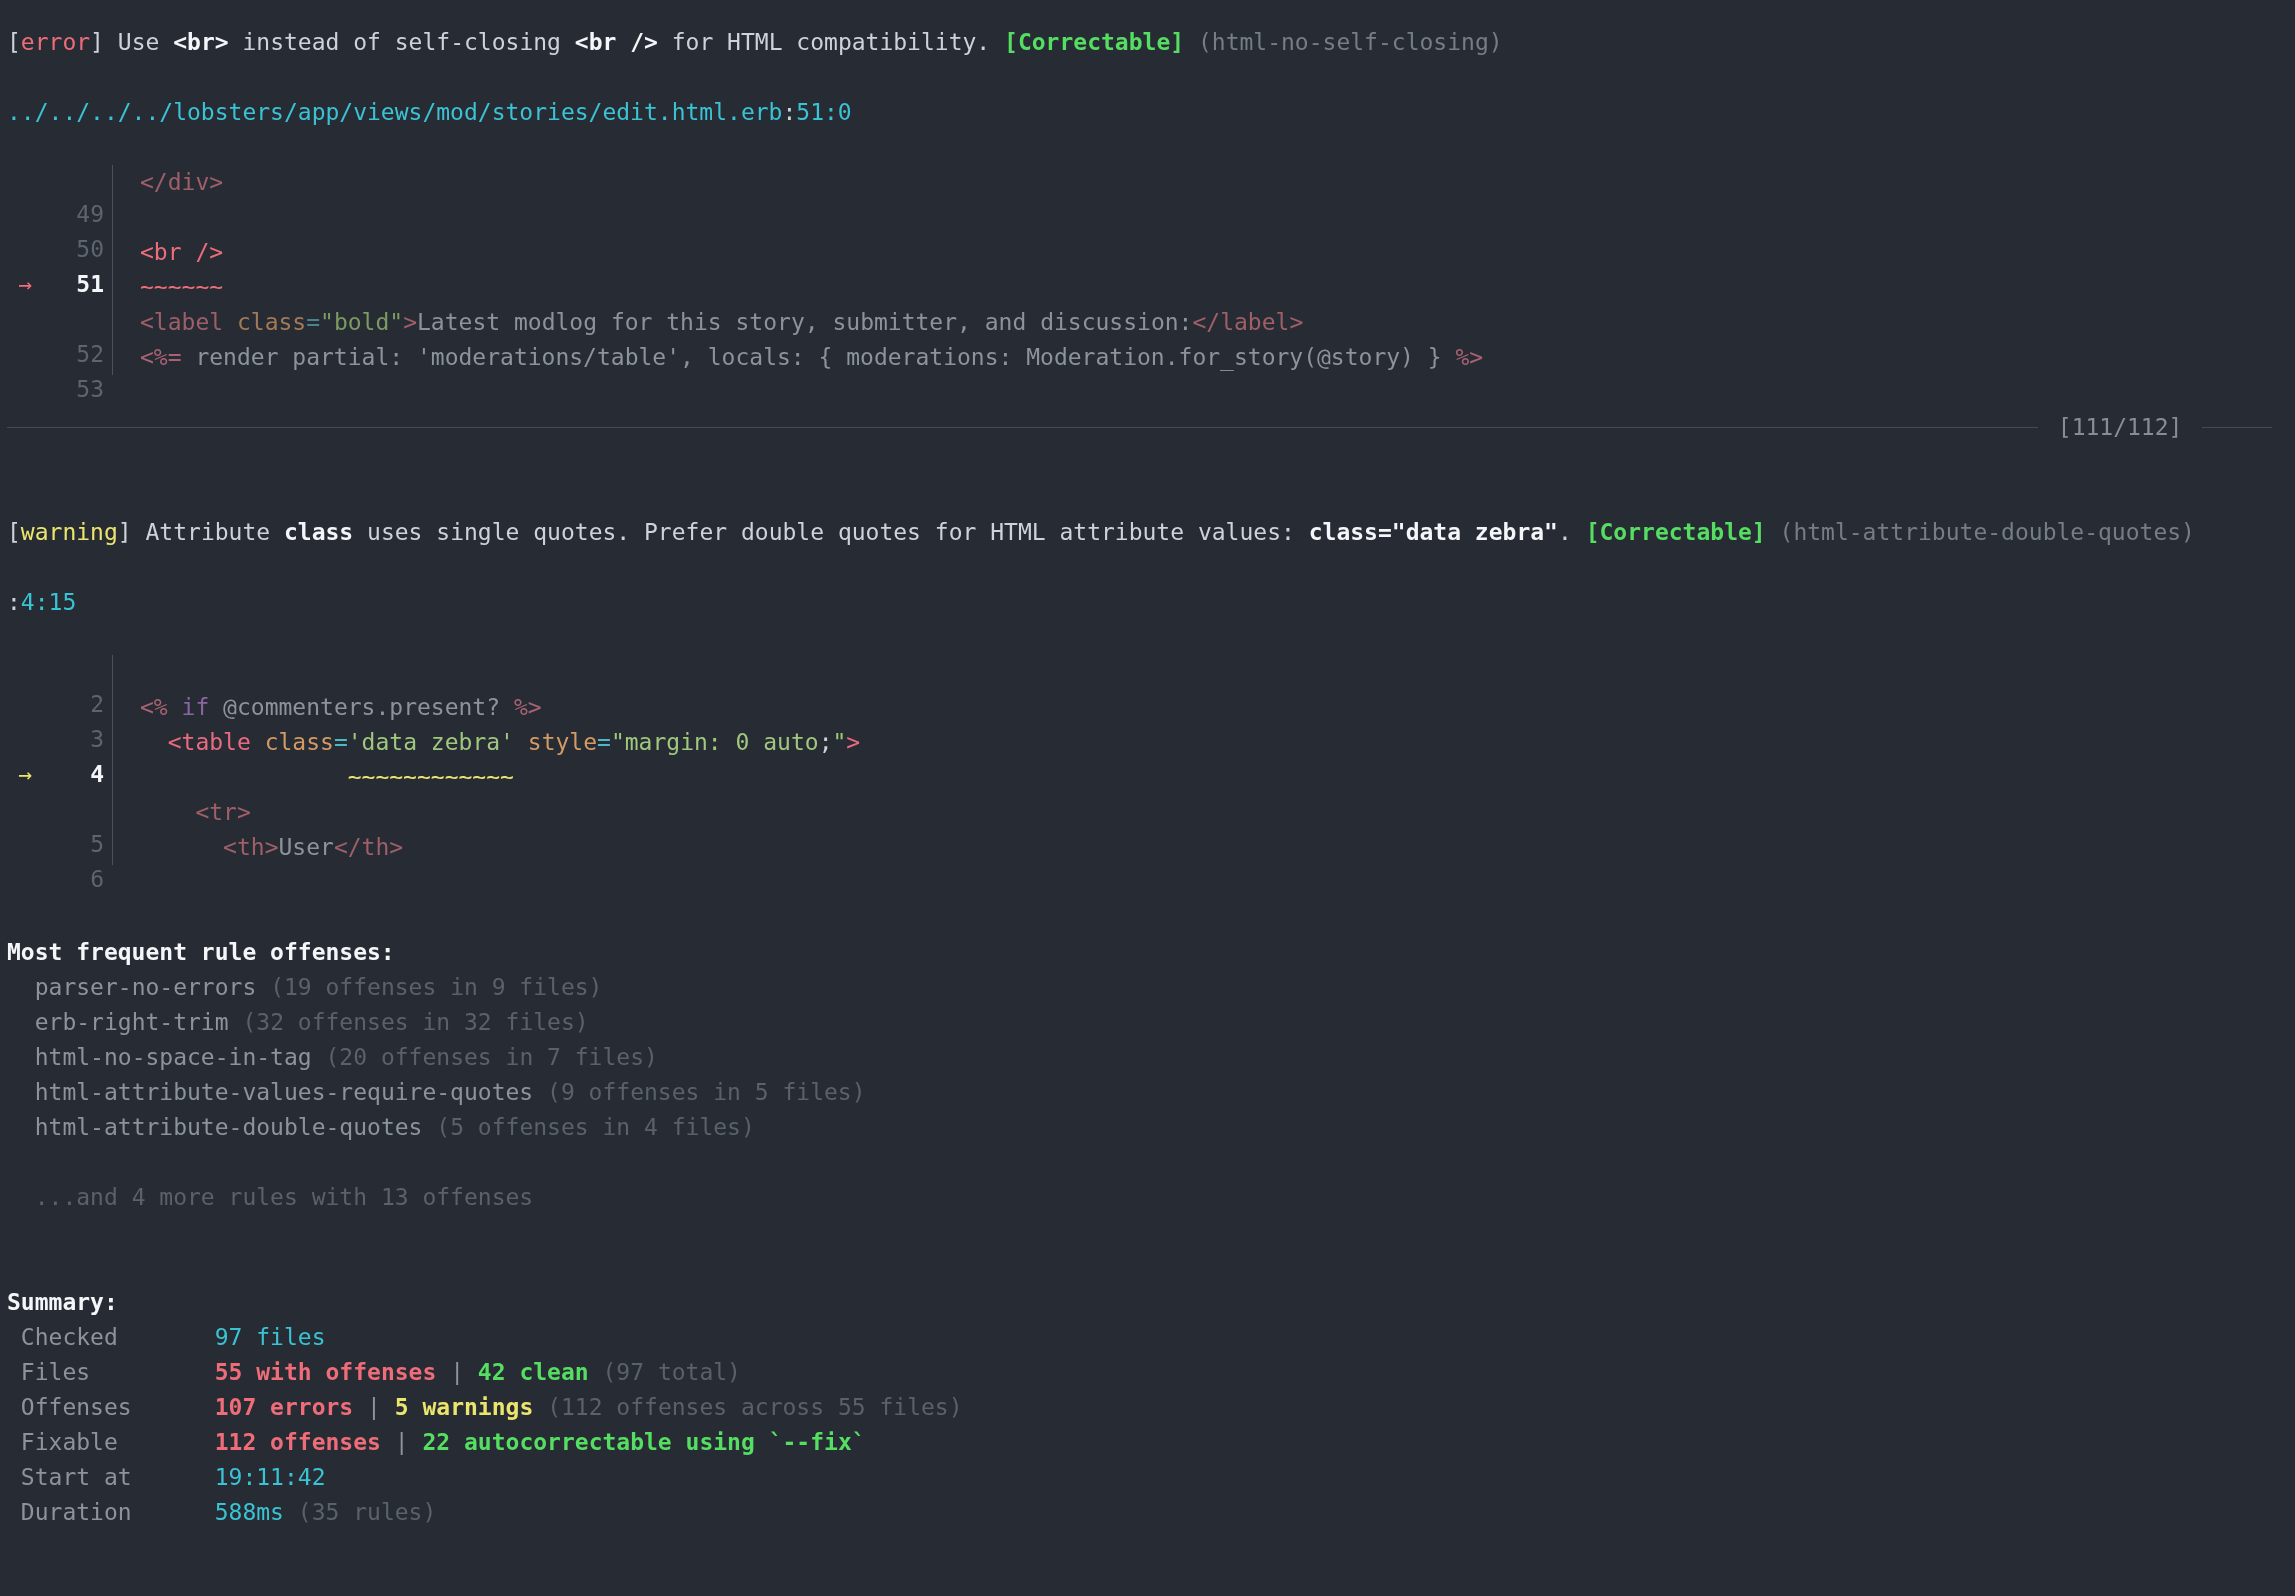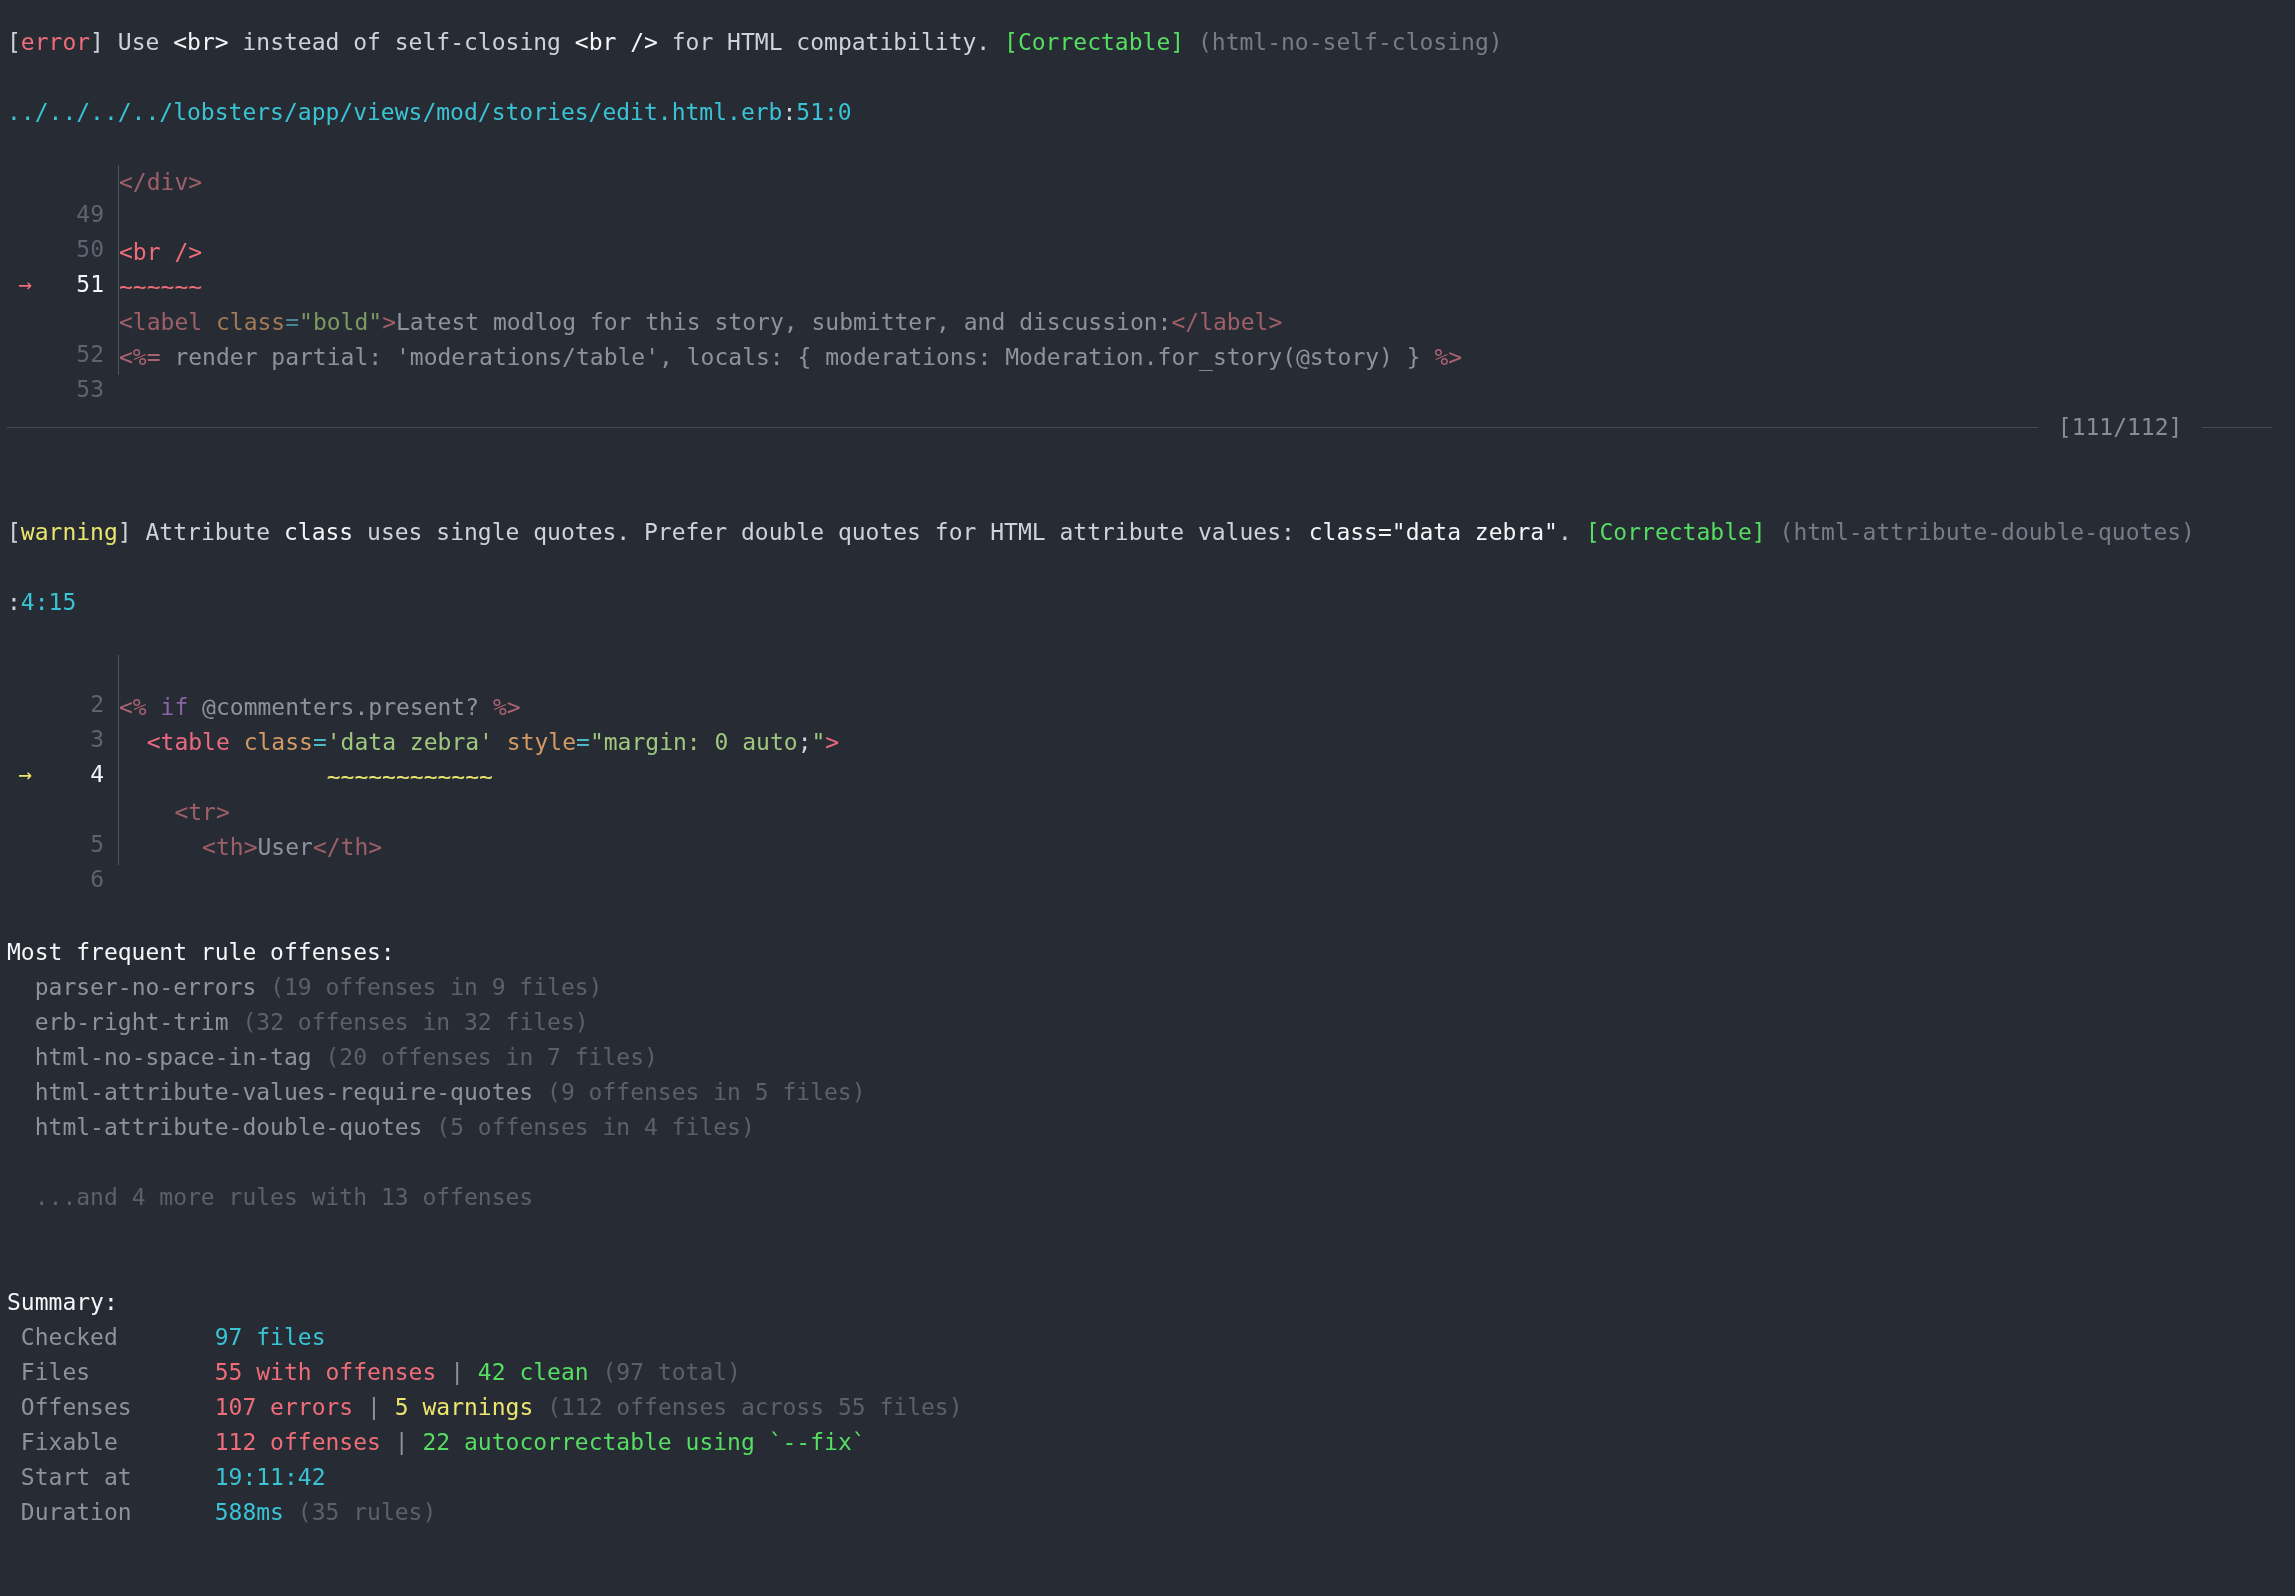--- a/index.html
+++ b/index.html
@@ -5,25 +5,25 @@
   html,body{margin:0;padding:0;background:#272c34;}
   #terminal{
     width:2295px;height:1597px;overflow:hidden;box-sizing:border-box;
     background:#272c34;
     padding:25px 23px 0 7px;
     font-family:"DejaVu Sans Mono","Liberation Mono",monospace;
     font-size:23px;line-height:35px;
   }
   .line{display:flex;align-items:stretch;height:35px;white-space:pre;}
   .seg{white-space:pre;flex:none;}
-  .b{font-weight:normal;}
+  .b{font-weight:bold;}
   
   .gutter{flex:0 0 97px;text-align:right;position:relative;color:#5d6470;white-space:pre;margin-top:32px;}
   .gutter .arrow{position:absolute;left:11.2px;}
-  .codewrap{flex:1;border-left:1.4px solid #4a5160;margin-left:14px;white-space:pre;}
+  .codewrap{flex:1;border-left:1.4px solid #4a5160;margin-left:8px;padding-left:27px;white-space:pre;}
   
   .sep{align-items:center;}
   .hseg{border-top:1.4px solid #454b56;height:0;flex:1;}
   .hseg-end{border-top:1.4px solid #454b56;height:0;flex:0 0 70px;}
   .sep-label{color:#878d97;margin:0 19.6px;flex:none;text-align:right;}
   
   .c-fg{color:#ced3da}
   .c-white{color:#f4f6f9}
   .c-dim{color:#767d88}
   .c-dim2{color:#5a616b}

